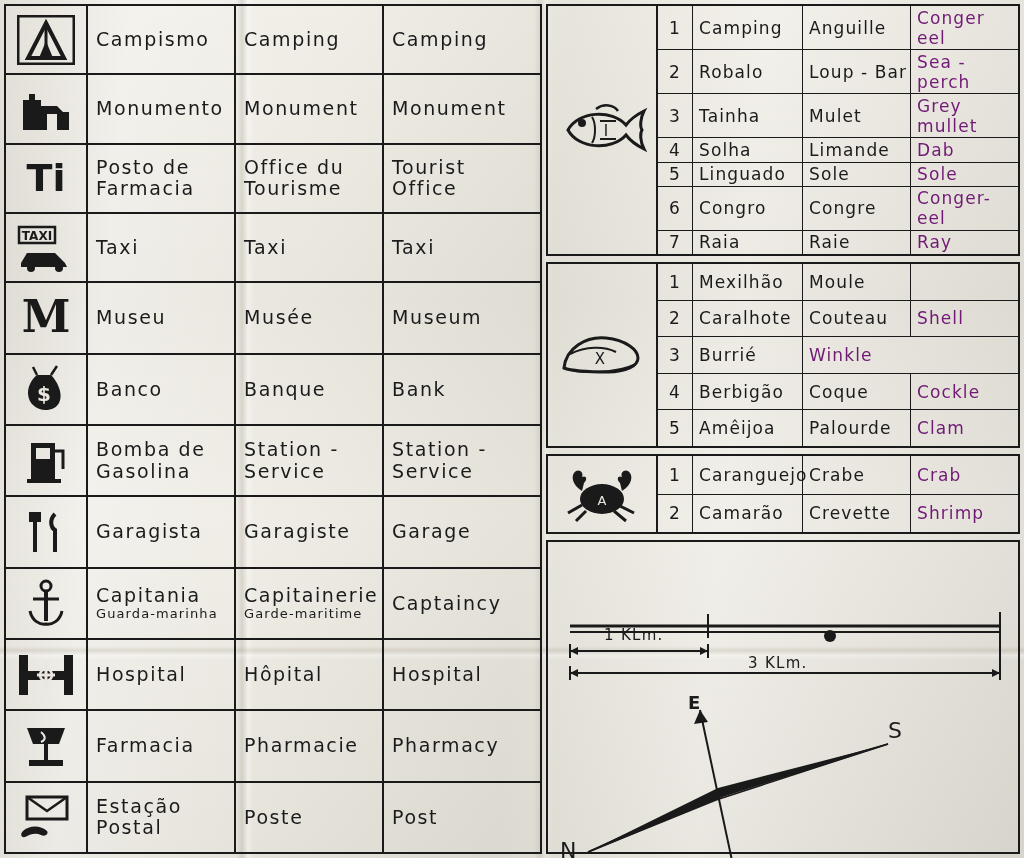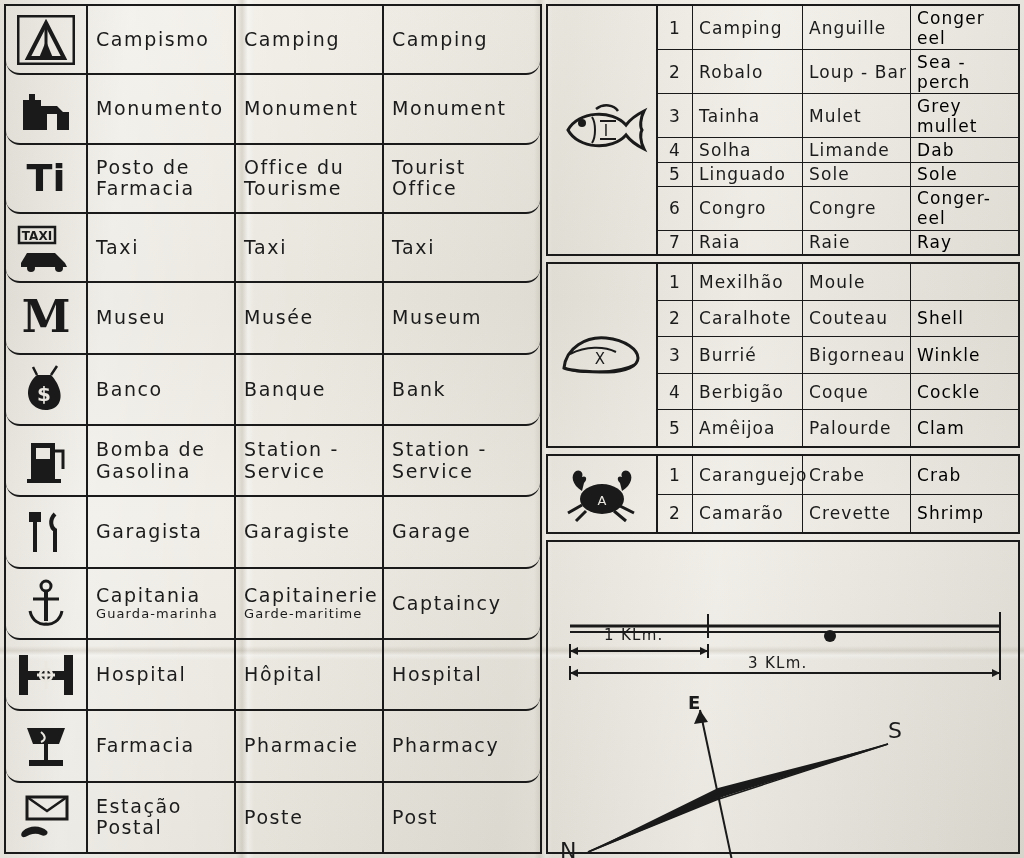--- a/index.html
+++ b/index.html
@@ -33,21 +33,20 @@
   .legend{
     position:absolute;left:4px;top:4px;width:538px;height:850px;
     border:2px solid #1a1a1a;
     box-sizing:border-box;
     display:flex;flex-direction:column;
   }
   .lrow{
     display:flex;flex:1 1 auto;
     border-bottom:2px solid #1a1a1a;
     min-height:0;
-    border-radius:14px;
   }
   .lrow:last-child{border-bottom:none;}
   .c-icon{width:80px;border-right:2px solid #1a1a1a;display:flex;align-items:center;justify-content:center;}
   .c-pt{width:148px;border-right:2px solid #1a1a1a;display:flex;flex-direction:column;justify-content:center;padding-left:8px;box-sizing:border-box;}
   .c-fr{width:148px;border-right:2px solid #1a1a1a;display:flex;flex-direction:column;justify-content:center;padding-left:8px;box-sizing:border-box;}
   .c-en{flex:1;display:flex;flex-direction:column;justify-content:center;padding-left:8px;box-sizing:border-box;}
   .hw{
     font-family:"DejaVu Sans", sans-serif;
     font-size:19px;color:#1b1b1b;letter-spacing:1.6px;line-height:1.12;
   }
@@ -67,21 +66,21 @@
 
   .picbox{width:108px;border-right:2px solid #1a1a1a;display:flex;align-items:center;justify-content:center;}
   .glist{flex:1;display:flex;flex-direction:column;}
   .grow{display:flex;flex:1 1 auto;border-bottom:1.6px solid #1a1a1a;min-height:0;}
   .grow:last-child{border-bottom:none;}
   .g-n{width:34px;border-right:1.6px solid #1a1a1a;display:flex;align-items:center;justify-content:center;}
   .g-pt{width:110px;border-right:1.6px solid #1a1a1a;display:flex;align-items:center;padding-left:6px;box-sizing:border-box;}
   .g-fr{width:108px;border-right:1.6px solid #1a1a1a;display:flex;align-items:center;padding-left:6px;box-sizing:border-box;}
   .g-en{flex:1;display:flex;align-items:center;padding-left:6px;box-sizing:border-box;}
   .gtxt{font-size:17px;color:#1b1b1b;letter-spacing:1.1px;}
-  .gtxt.faint{color:#000000;}
+  .gtxt.faint{color:#701a75;}
 
   
   .scalearea{flex:0 0 118px;position:relative;margin-top:32px;}
   .compassarea{flex:1;position:relative;}
   .sc-label{position:absolute;font-size:15px;letter-spacing:1.3px;color:#1b1b1b;}
   .cp-label{position:absolute;font-size:18px;letter-spacing:1px;color:#1b1b1b;}
   svg{display:block;}
 </style>
 </head>
 <body>
@@ -484,23 +483,20 @@
             <span class="gtxt faint">Shell</span>
           </div>
       </div>
       <div class="grow">
         <div class="g-n">
             <span class="gtxt">3</span>
           </div>
         <div class="g-pt">
             <span class="gtxt">Burrié</span>
           </div>
-        <div class="g-fr">
-            <span class="gtxt">Bigorneau</span>
-          </div>
         <div class="g-en">
             <span class="gtxt faint">Winkle</span>
           </div>
       </div>
       <div class="grow">
         <div class="g-n">
             <span class="gtxt">4</span>
           </div>
         <div class="g-pt">
             <span class="gtxt">Berbigão</span>

